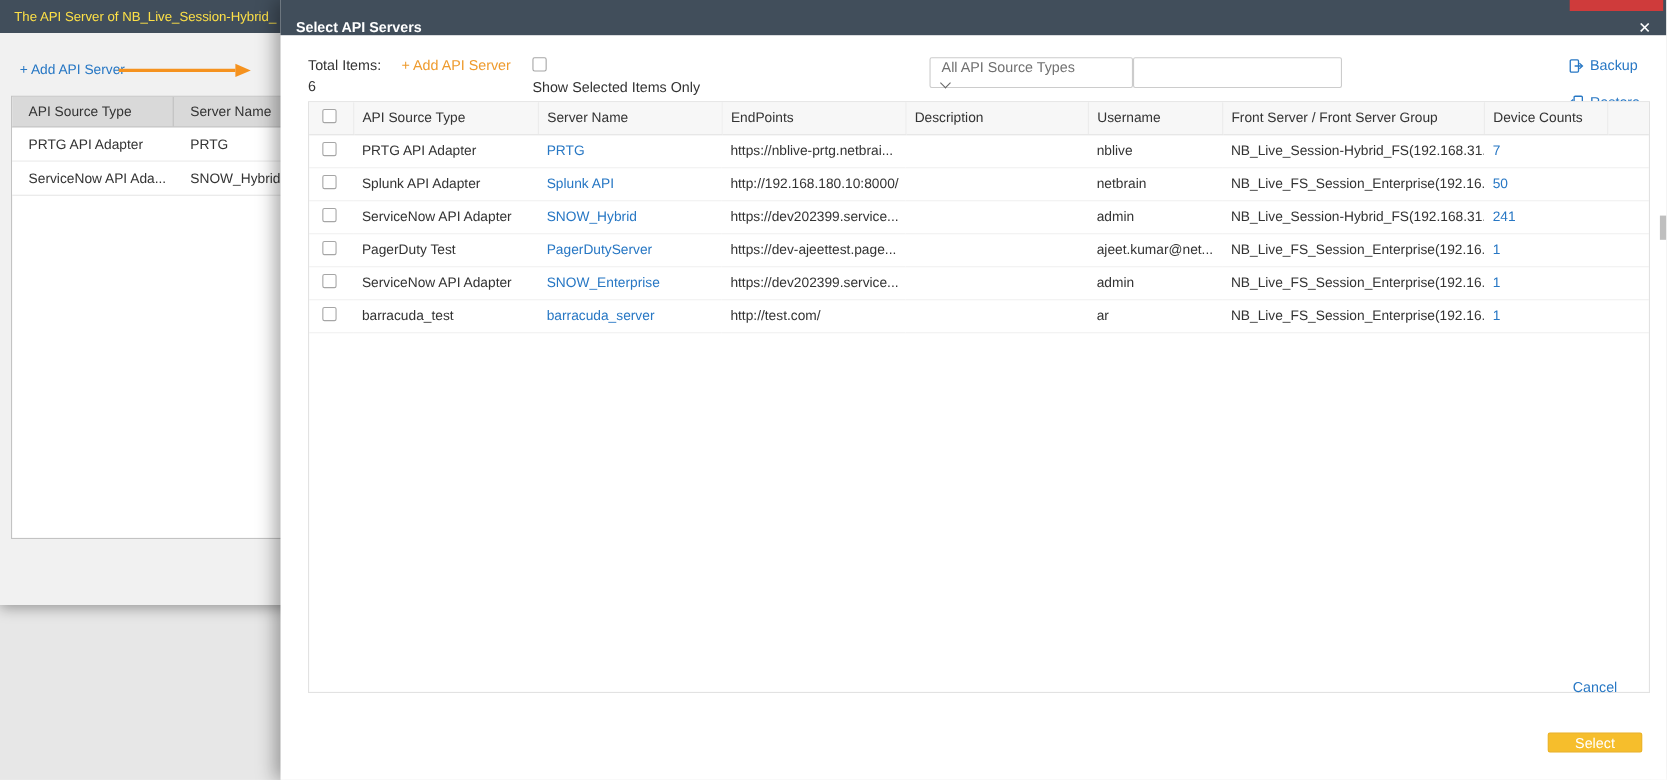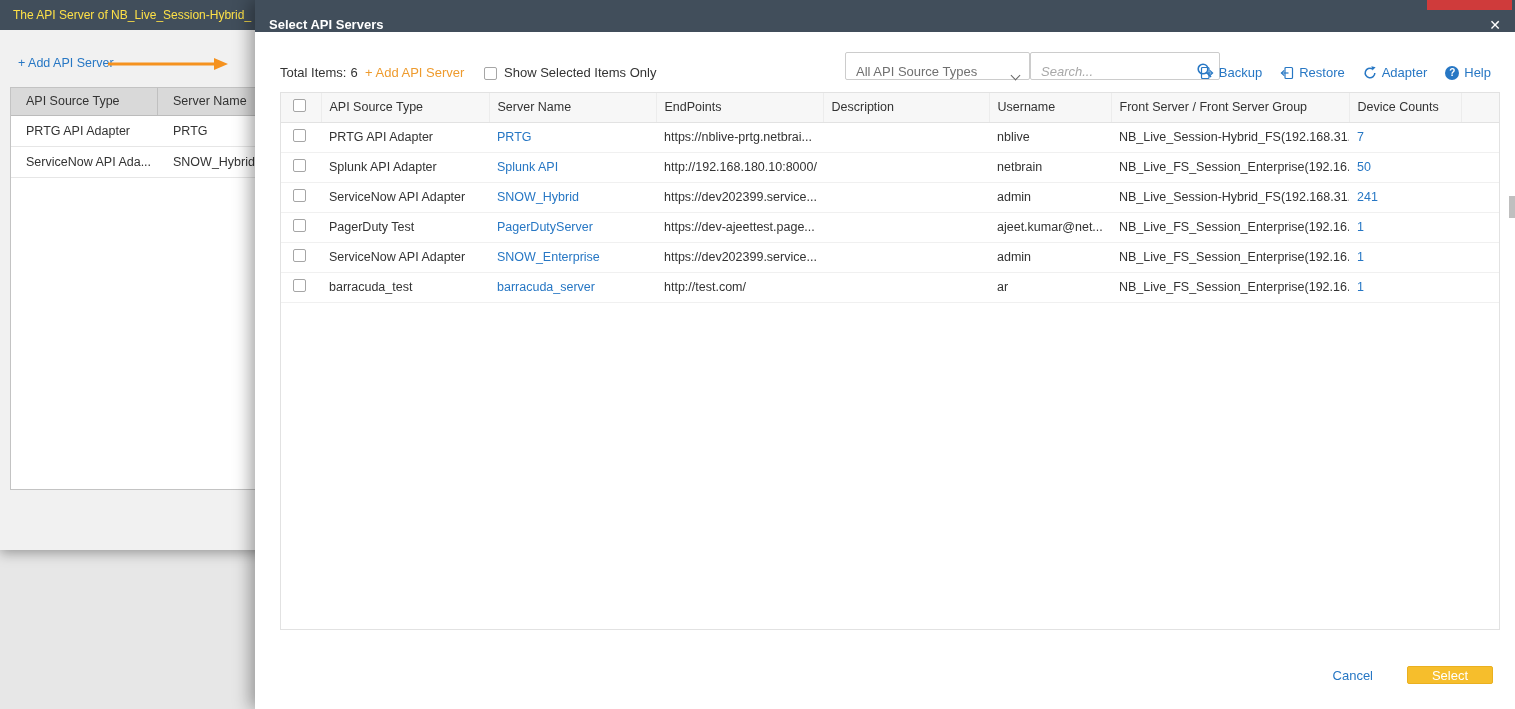--- a/index.html
+++ b/index.html
@@ -26,22 +26,22 @@
   .bg-cell.c1 { width:147px; }
 
   
   .modal { position:absolute; left:255px; top:0; width:1260px; height:709px; background:#fff;
            box-shadow:-5px 0 16px rgba(0,0,0,0.35); z-index:5; }
   .modal-header { height:32px; background:#414e5b; display:flex; align-items:flex-end; }
   .modal-title { color:#fff; font-size:13px; font-weight:600; padding-left:14px; }
   .modal-close { margin-left:auto; margin-right:14px; color:#fff; font-size:14px; cursor:pointer;
                  line-height:1; }
 
-  .tb-item { position:absolute; top:52px; height:28px; display:flex; align-items:flex-end;
-             font-size:13px; color:#333; }
+  .tb-item { position:absolute; top:52px; height:28px; display:flex; align-items:flex-start;
+             font-size:13px; color:#333;flex-direction:column; }
   .tb-total { left:25px; gap:4px; }
   .tb-add { left:110px; color:#ee9b2e; cursor:pointer; }
   .tb-show { left:229px; gap:7px; cursor:pointer; }
   .checkbox { display:inline-block; width:13px; height:13px; border:1px solid #a6a6a6;
               border-radius:2px; background:#fff; cursor:pointer; flex:0 0 auto; }
   .tb-filter { left:590px; width:185px; border:1px solid #ccc; border-radius:2px; color:#707070;
                padding:0 10px; justify-content:space-between; cursor:pointer; background:#fff; }
   .chevron { width:7px; height:7px; border-right:1.5px solid #666; border-bottom:1.5px solid #666;
              transform:rotate(45deg); margin-top:-4px; }
   .tb-search { left:775px; width:190px; border:1px solid #ccc; border-radius:2px; background:#fff;
@@ -63,21 +63,21 @@
              text-align:left; padding:0 8px; border-left:1px solid #ececec; white-space:nowrap;
              overflow:hidden; }
   thead th:first-child { border-left:none; padding-left:12px; }
   tbody td { height:30px; border-bottom:1px solid #f0f0f0; padding:0 8px; white-space:nowrap;
              overflow:hidden; }
   tbody td:first-child { padding-left:12px; }
   .cell-link { color:#2777c4; text-decoration:none; cursor:pointer; }
 
   
   .modal-footer { position:absolute; right:22px; bottom:25px; display:flex; align-items:center;
-                  gap:34px; }
+                  gap:34px;flex-direction:column; }
   .cancel-link { color:#2777c4; font-size:13px; text-decoration:none; cursor:pointer; }
   .select-btn { width:86px; height:18px; background:#f6be2c; border:1px solid #eab020;
                 border-radius:2px; color:#fff; font-size:13px; cursor:pointer;
                 font-family:"Liberation Sans", sans-serif; }
 
   
   .red-bar { position:absolute; right:3px; top:0; width:85px; height:10px; background:#cf3b3b;
              z-index:10; }
   .edge-thumb { position:absolute; right:0; top:196px; width:6px; height:22px; background:#bfbfbf;
                 z-index:11; }

